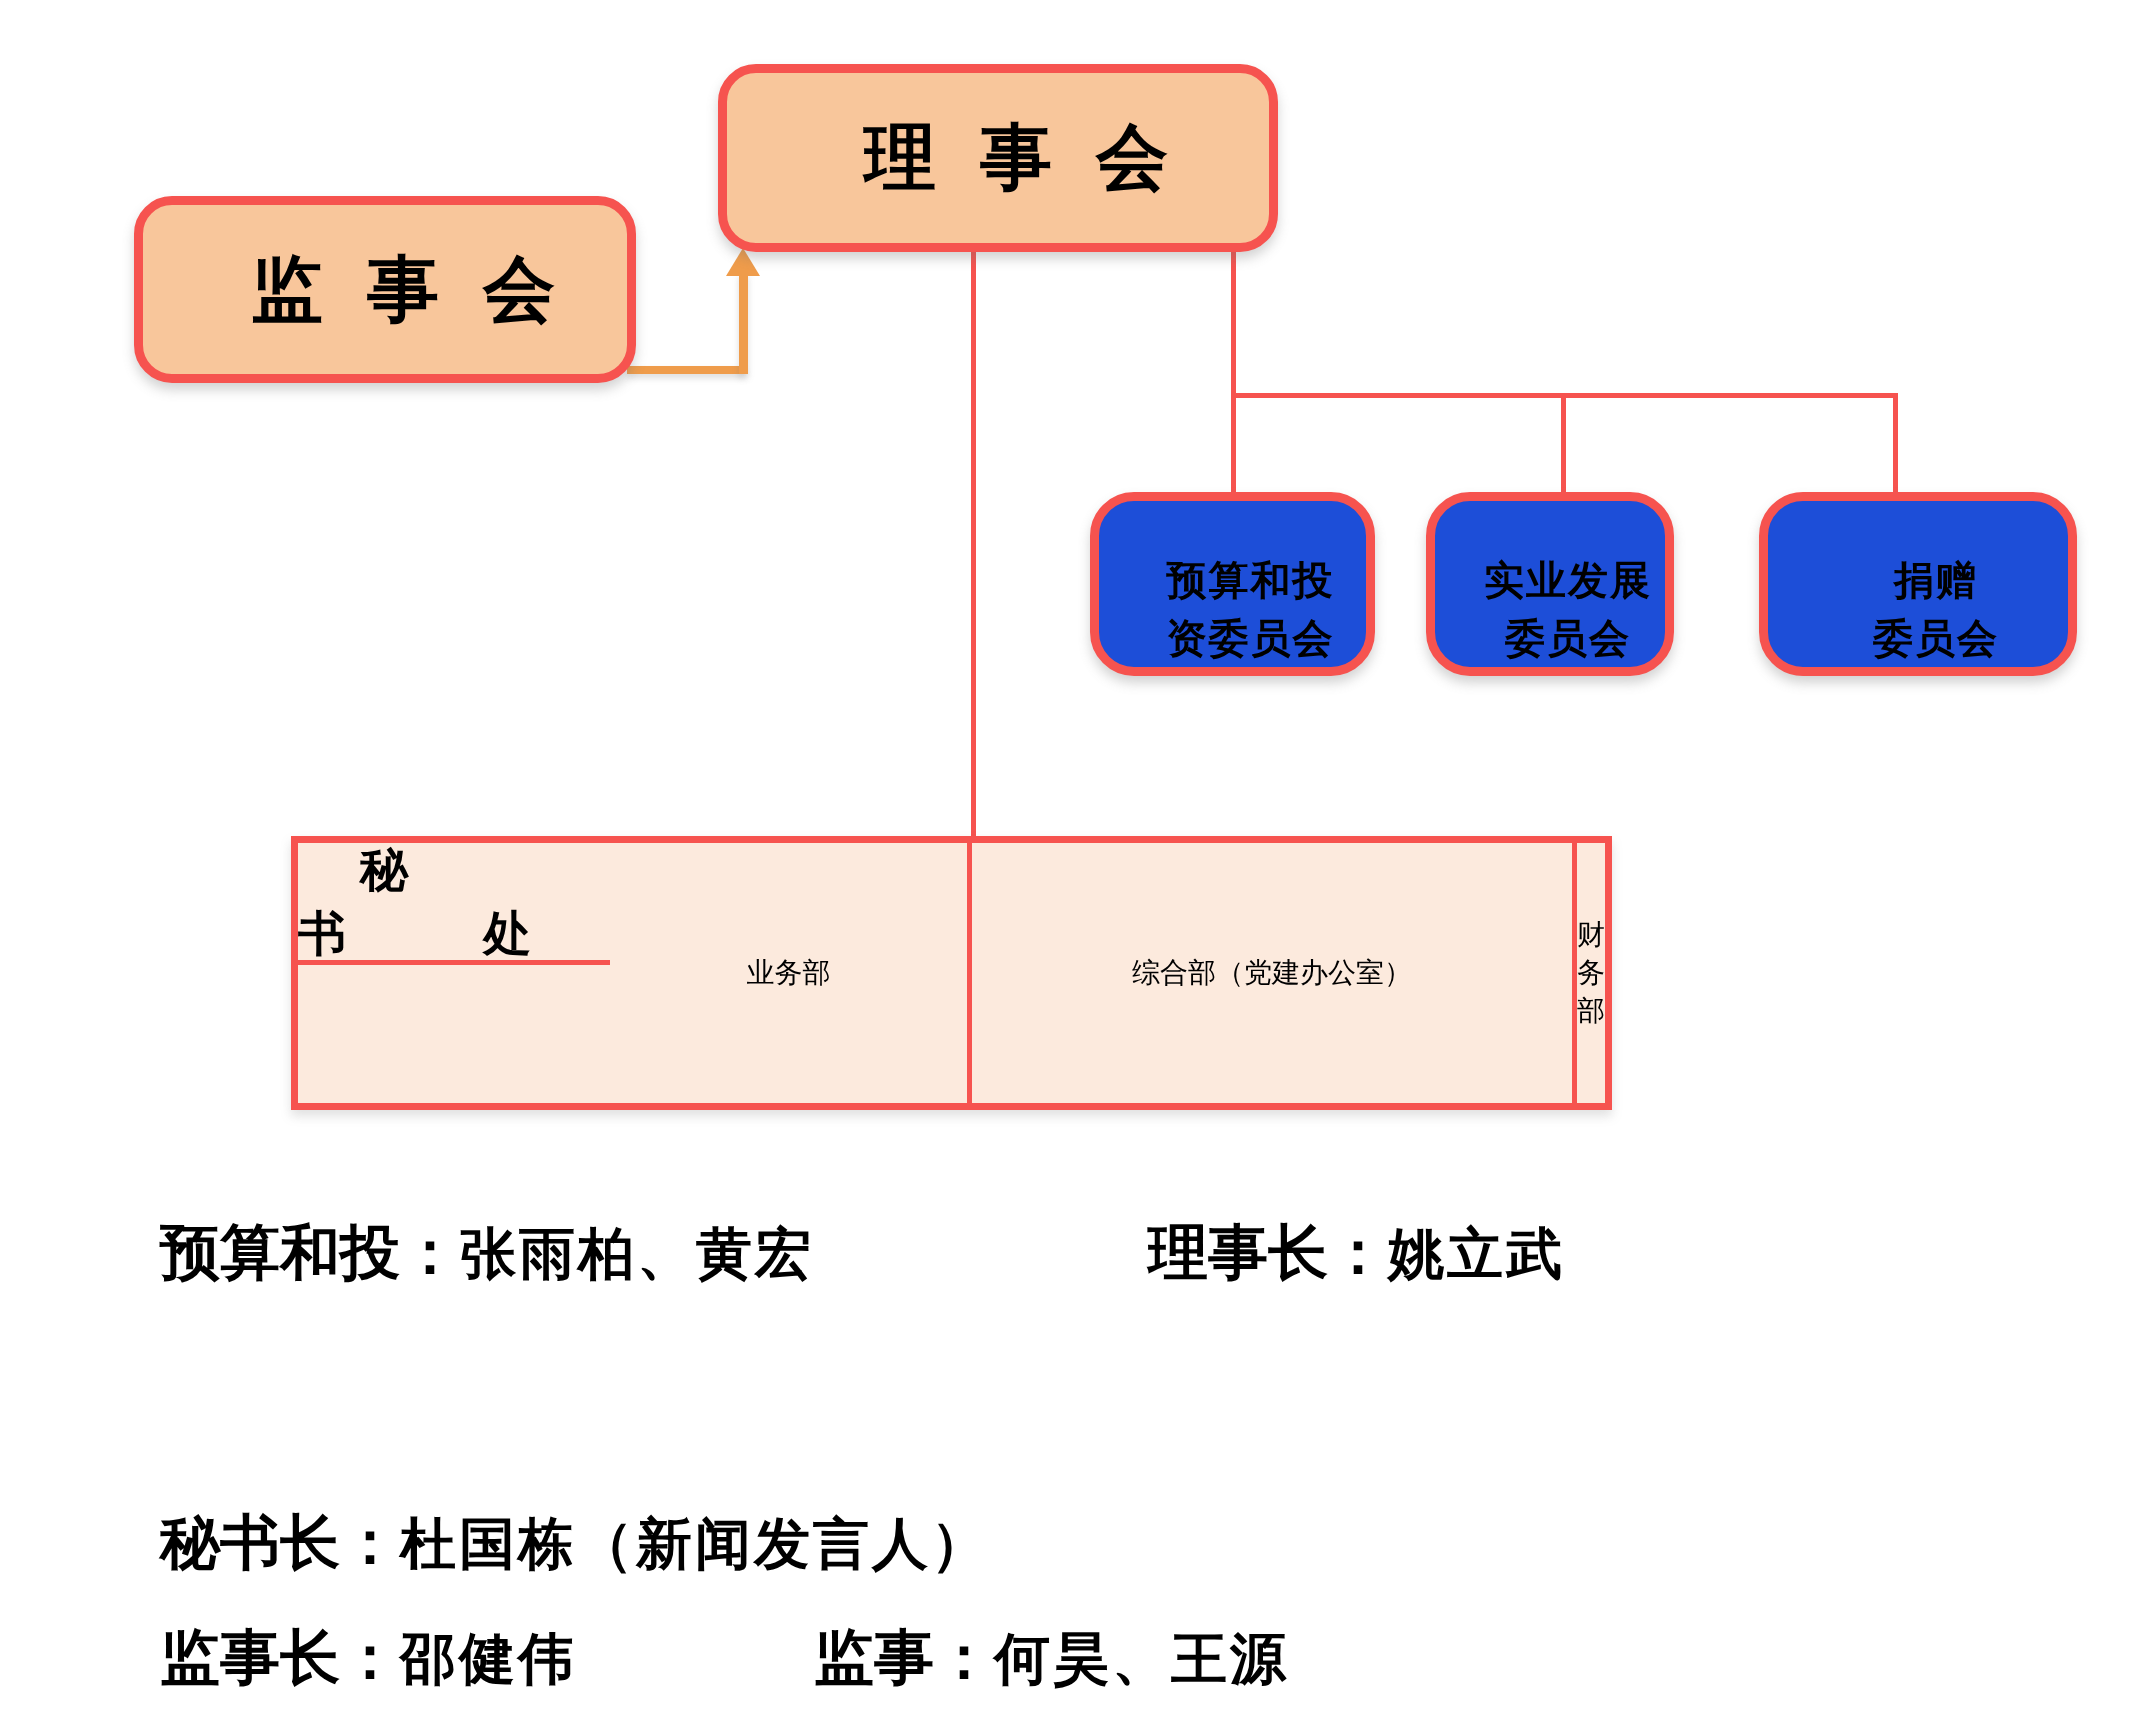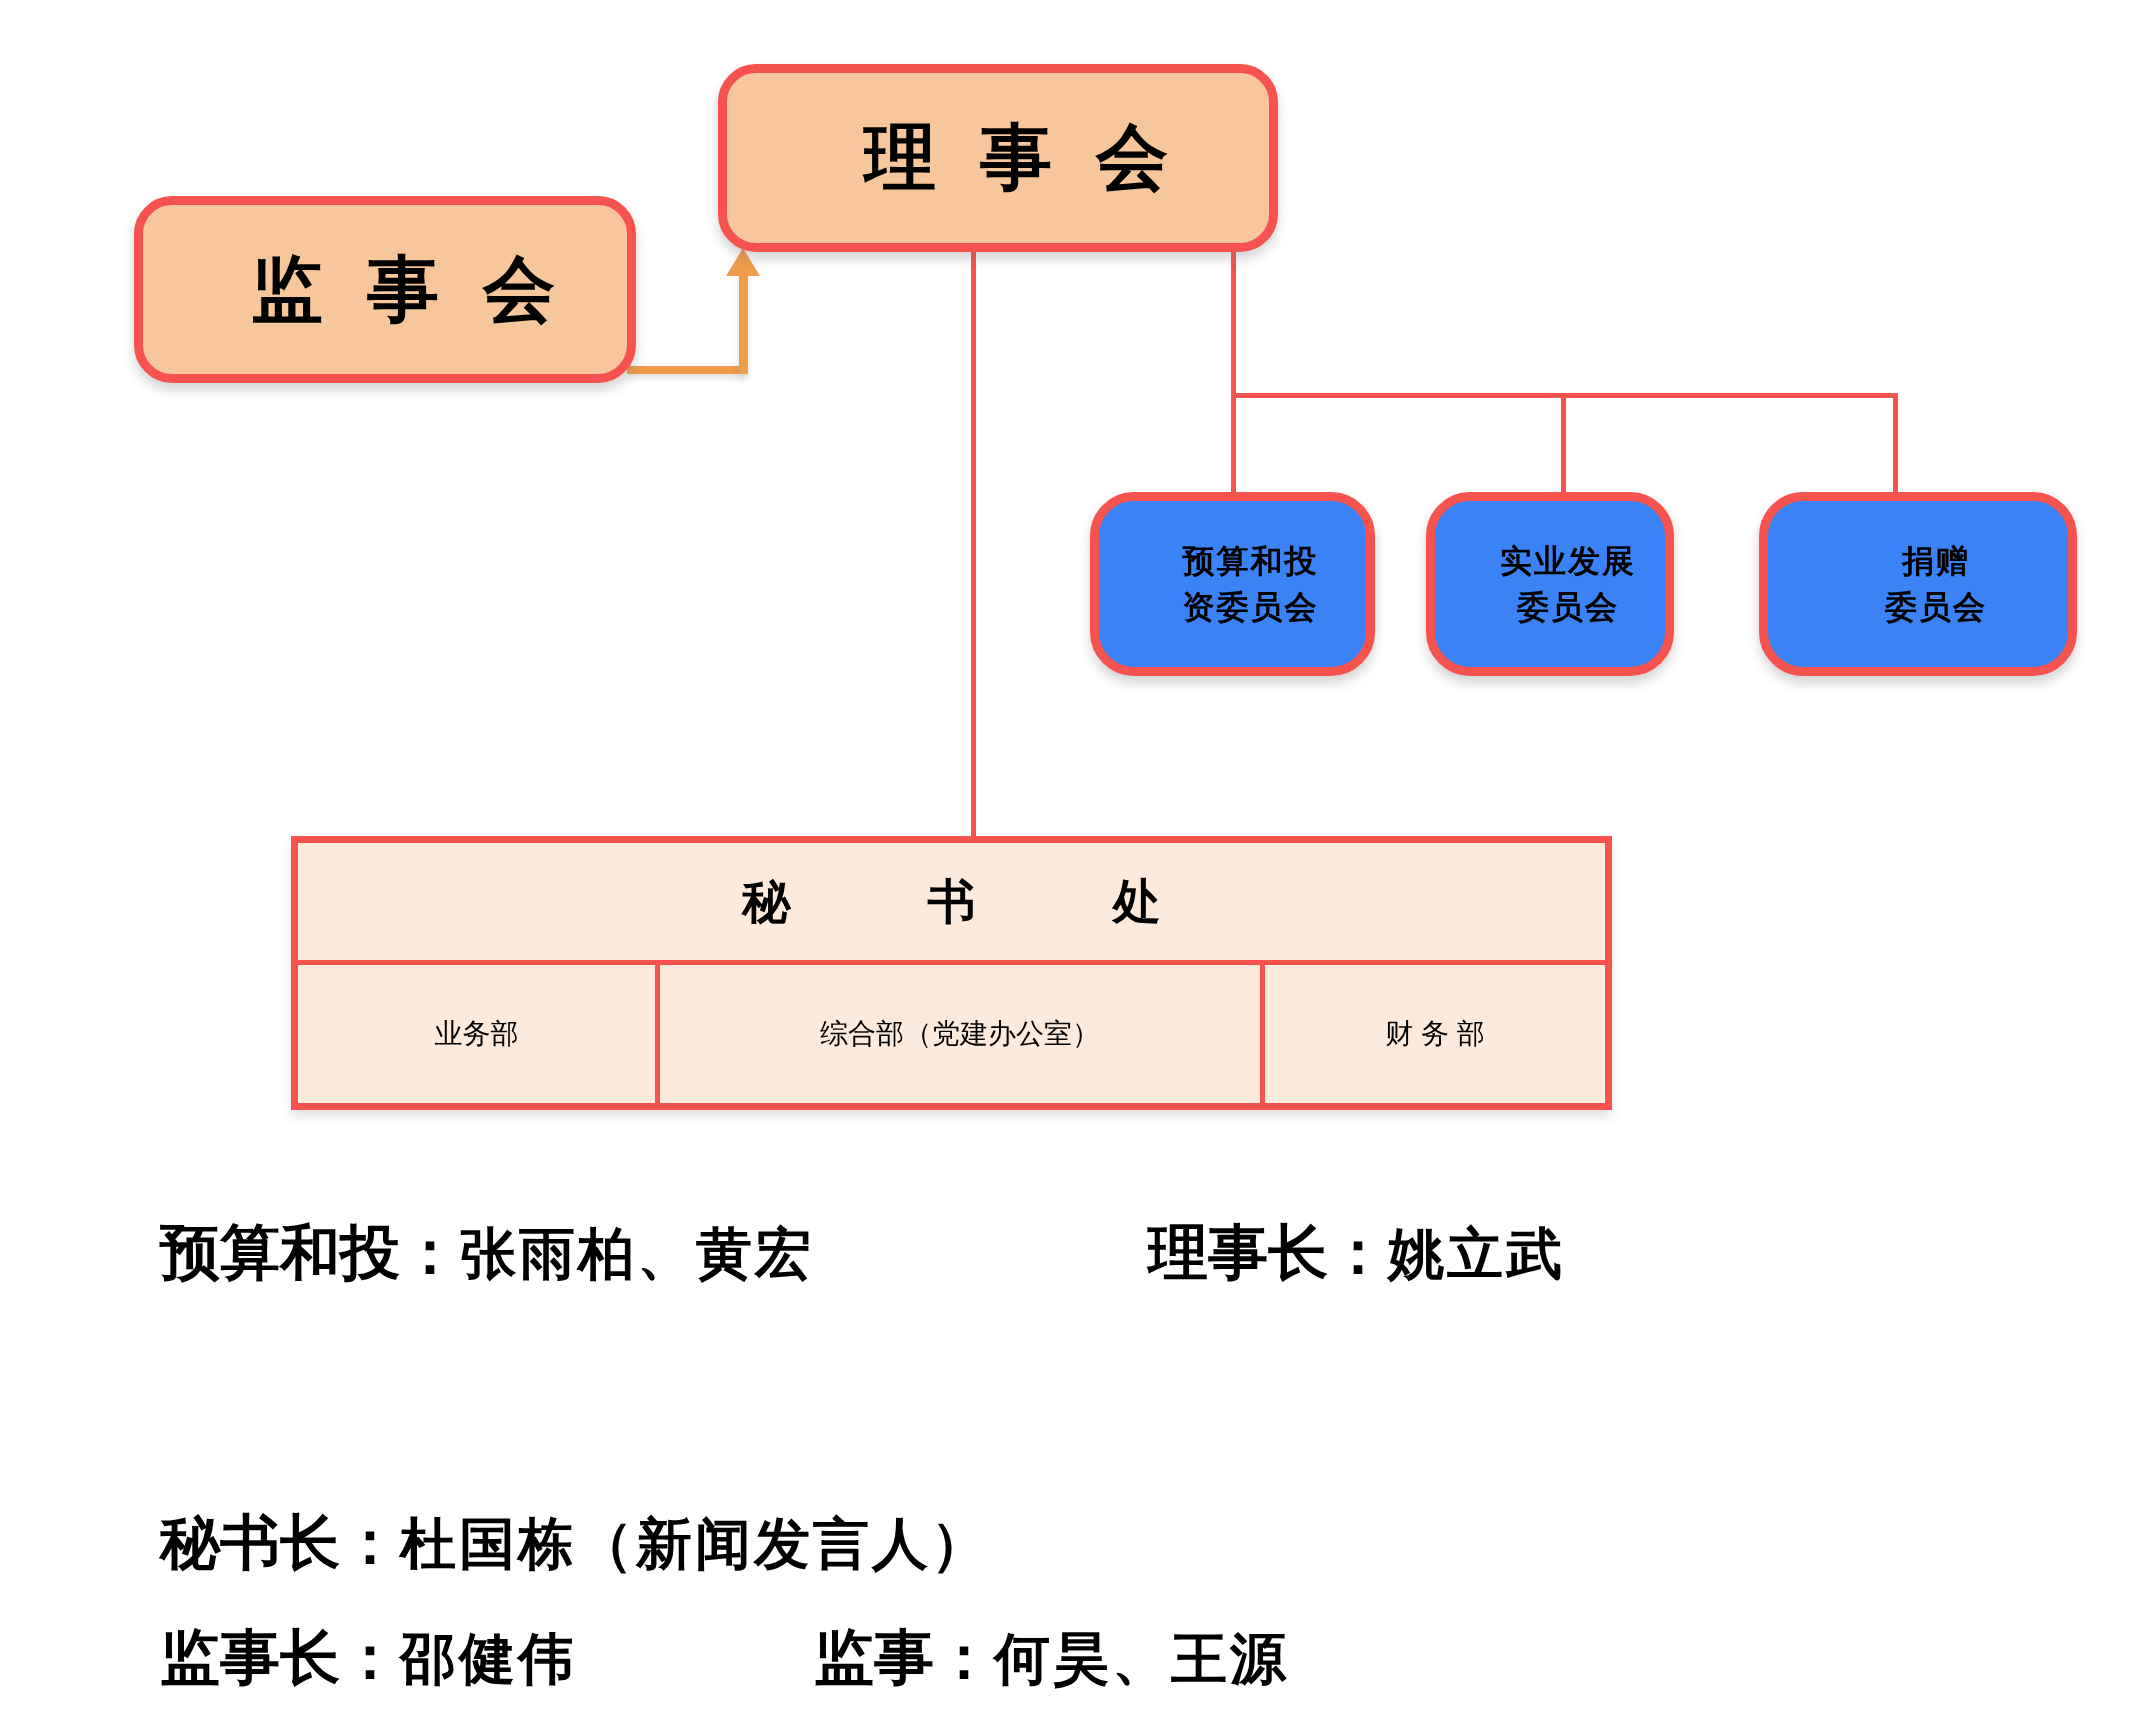--- a/index.html
+++ b/index.html
@@ -28,29 +28,30 @@
     position:absolute;box-sizing:border-box;
     border:9px solid #F6534F;border-radius:38px;
     background:#F8C69B;
     display:flex;align-items:center;justify-content:center;
     text-align:center;font-weight:700;
     box-shadow:0 7px 12px rgba(110,110,110,.30);
     padding-left:36px;
   }
   .box.big{font-size:72px;letter-spacing:12px;text-indent:12px;}
   .box.committee{
-    background:#3b82f6;border-radius:44px;
-    font-size:32px;line-height:1.45;letter-spacing:2px;
+    background:#1d4ed8;border-radius:44px;
+    font-size:40px;line-height:1.45;letter-spacing:2px;
     white-space:pre-line;
+    align-items:flex-end;
   }
   
   .sec-table{
     position:absolute;box-sizing:border-box;
     border:7px solid #F6534F;background:#FCEADD;
-    display:flex;flex-direction:column;
+    display:flex;flex-direction:row;
     box-shadow:0 6px 10px rgba(120,120,120,.22);
   }
   .sec-header{
     box-sizing:border-box;height:122px;
     border-bottom:5px solid #F6534F;
     display:flex;align-items:center;justify-content:center;
     font-size:48px;font-weight:700;
     letter-spacing:62px;text-indent:62px;
   }
   .sec-row{display:flex;flex:1;}

